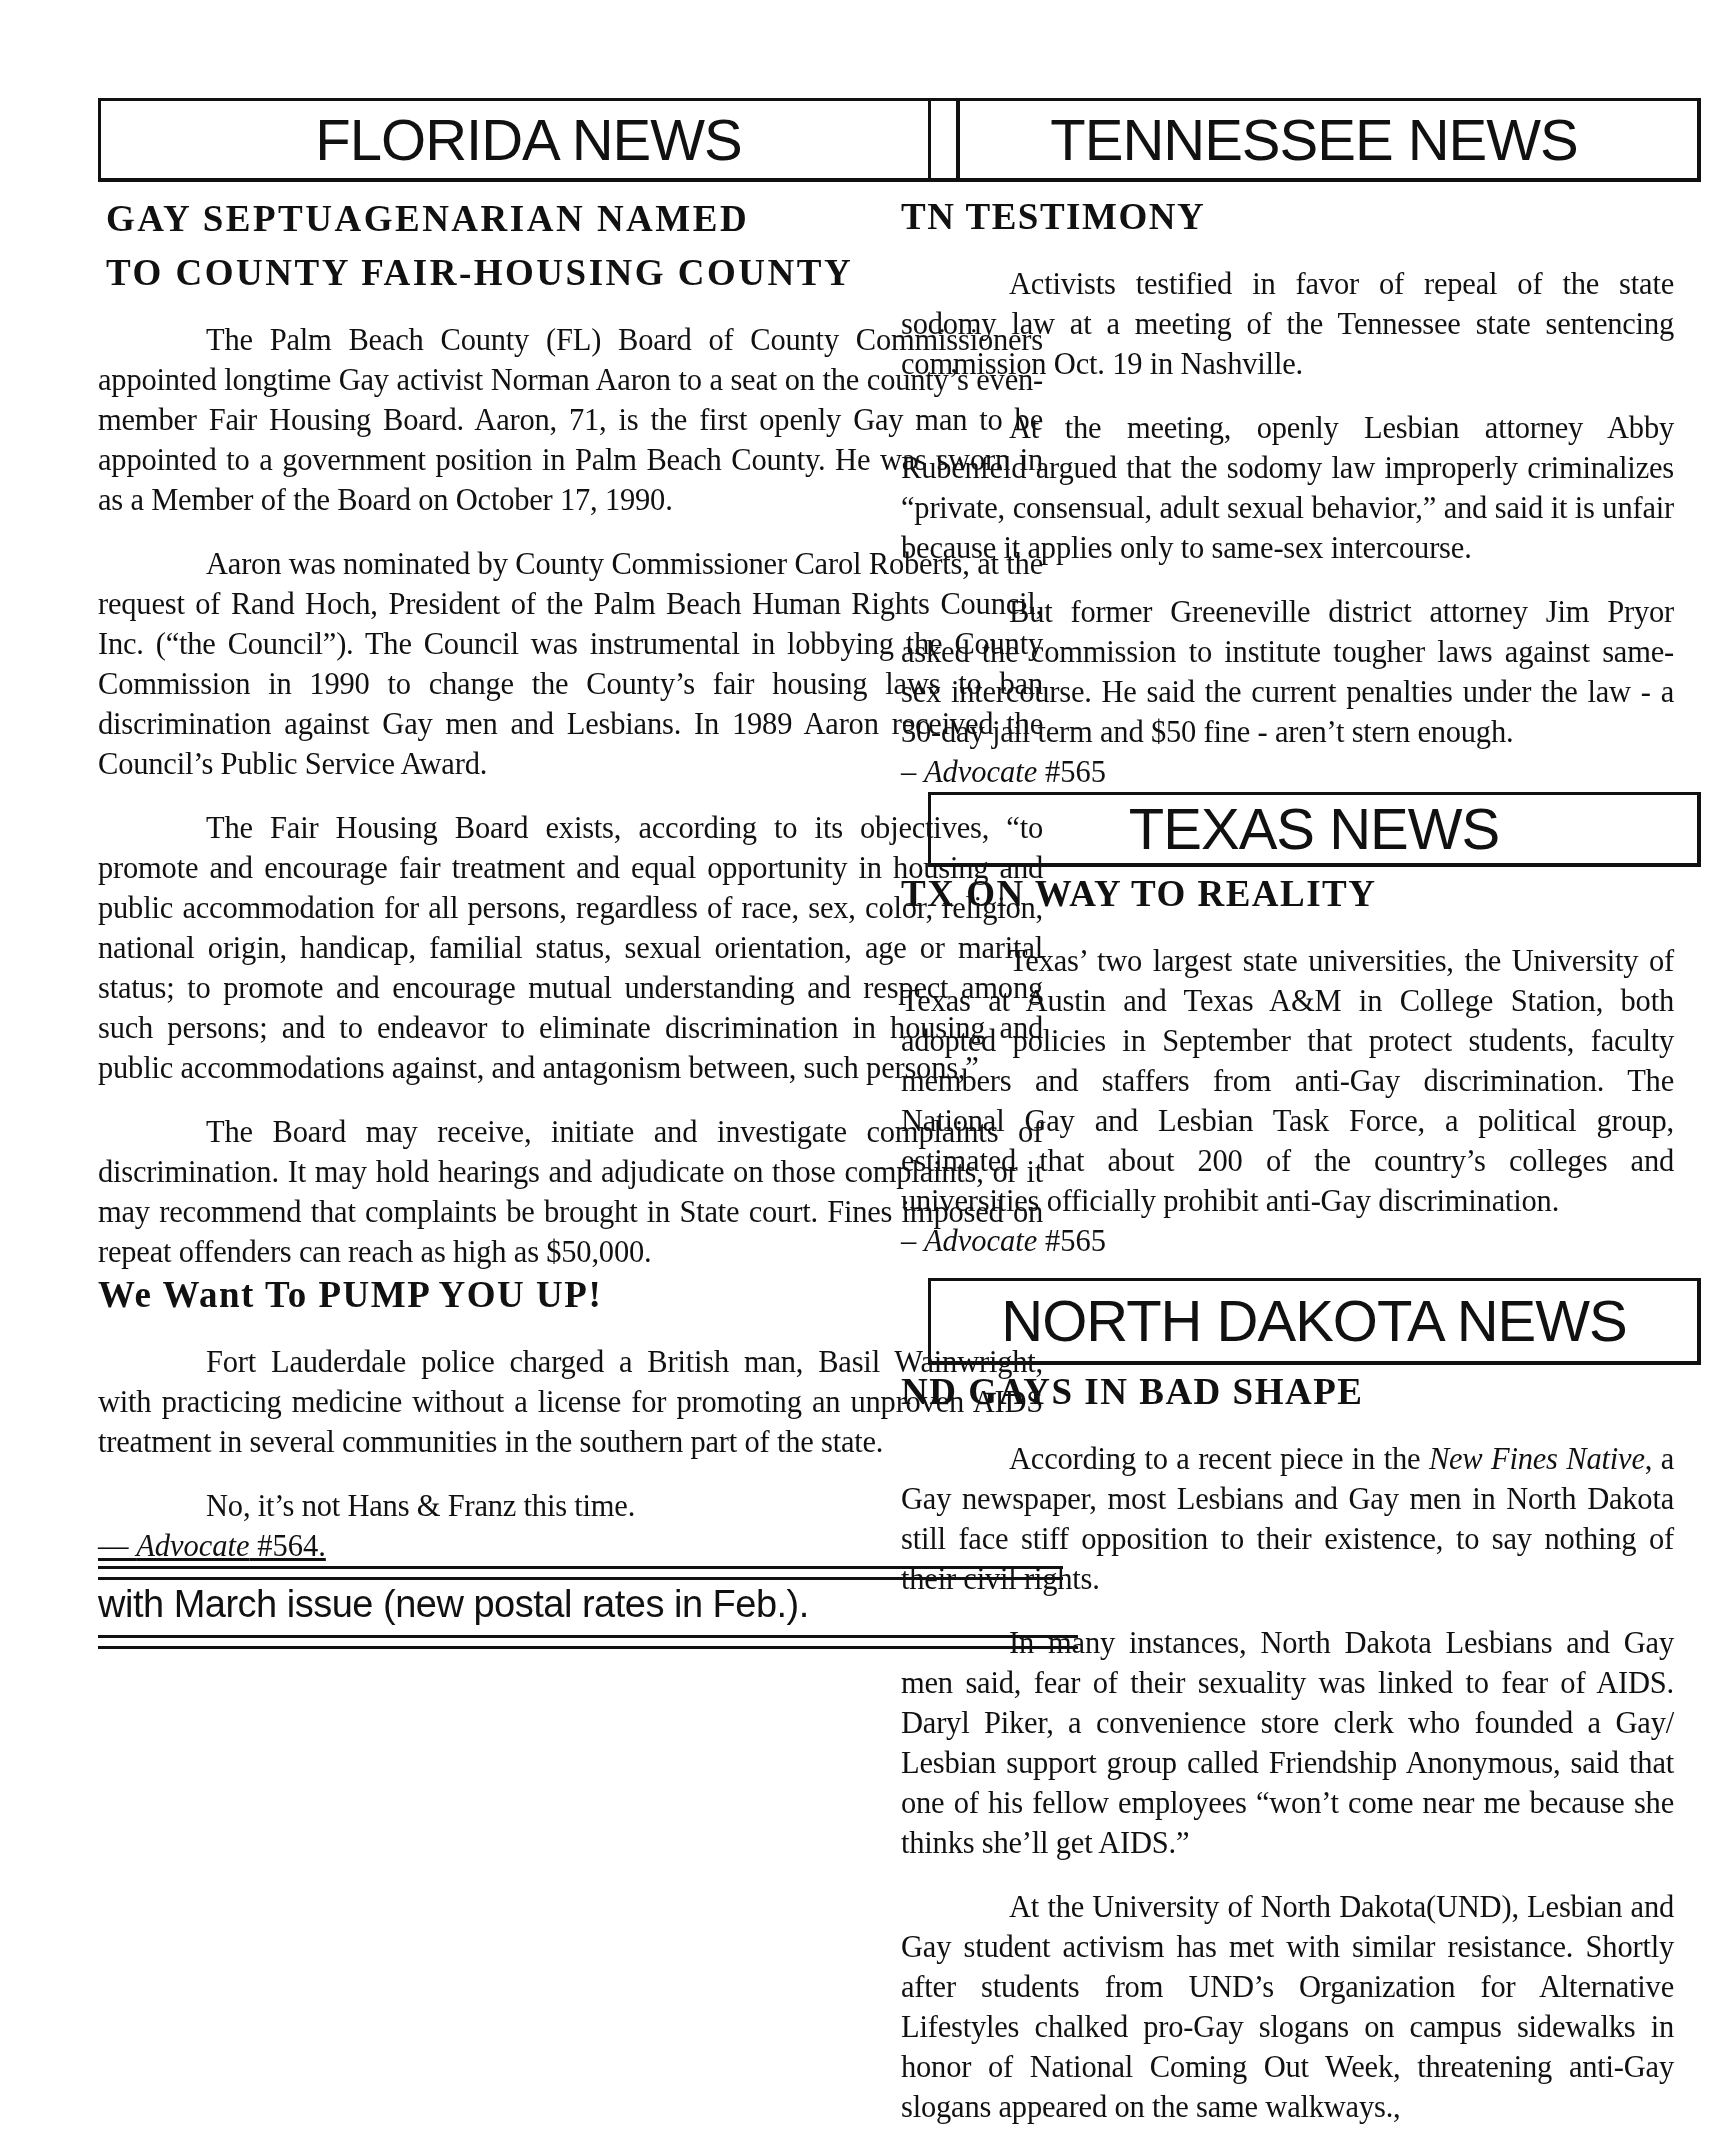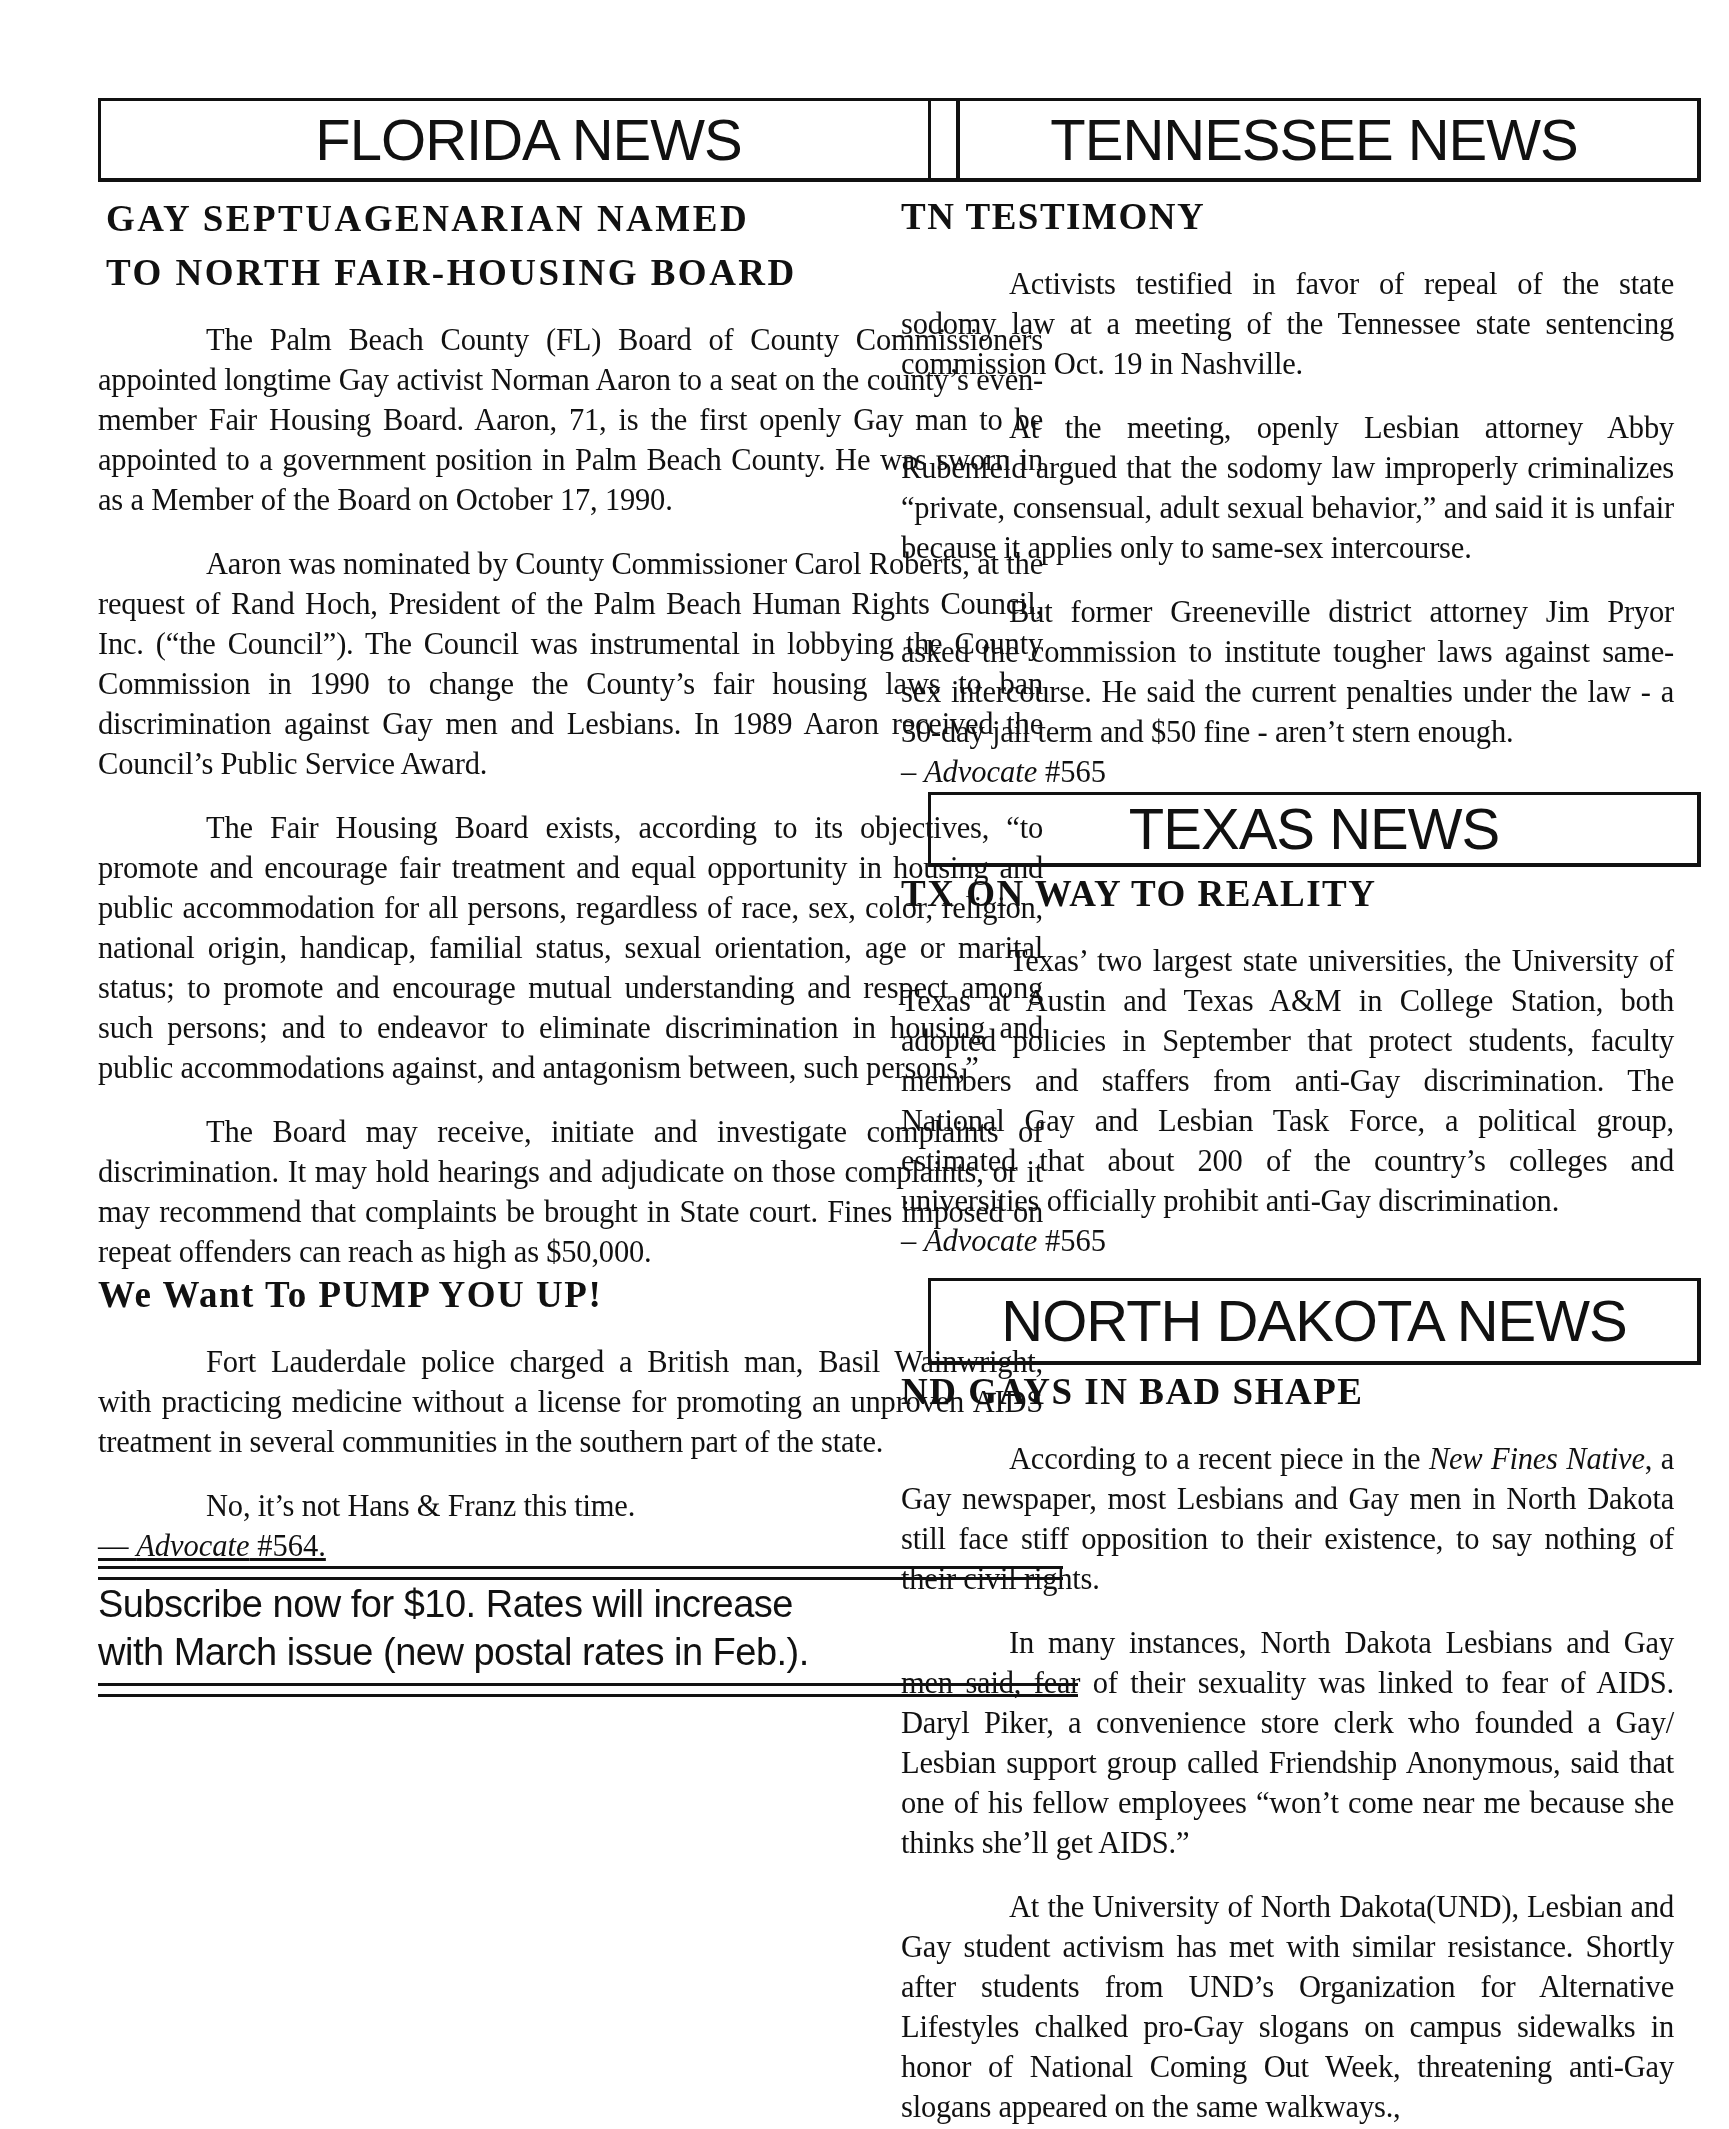--- a/index.html
+++ b/index.html
@@ -21,36 +21,35 @@
   .rule { height:3px; background:#111; }
   .subscribe { font-family:"Liberation Sans","DejaVu Sans",sans-serif; font-size:38px; line-height:48px; white-space:nowrap; letter-spacing:-0.5px; }
 </style>
 </head>
 <body>
 
 <div id="left" class="col">
   <div class="banner">FLORIDA NEWS</div>
   <div style="height:5.9px"></div>
   <h2 class="headline">GAY SEPTUAGENARIAN NAMED</h2>
-  <h2 class="headline">TO NORTH FAIR-HOUSING BOARD</h2>
+  <h2 class="headline">TO COUNTY FAIR-HOUSING COUNTY</h2>
   <p class="indent">The Palm Beach County (FL) Board of County Commissioners appointed longtime Gay activist Norman Aaron to a seat on the county’s even-member Fair Housing Board. Aaron, 71, is the first openly Gay man to be appointed to a government position in Palm Beach County. He was sworn in as a Member of the Board on October 17, 1990.</p>
   <p class="indent">Aaron was nominated by County Commissioner Carol Roberts, at the request of Rand Hoch, President of the Palm Beach Human Rights Council, Inc. (“the Council”). The Council was instrumental in lobbying the County Commission in 1990 to change the County’s fair housing laws to ban discrimination against Gay men and Lesbians. In 1989 Aaron received the Council’s Public Service Award.</p>
   <p class="indent">The Fair Housing Board exists, according to its objectives, “to promote and encourage fair treatment and equal opportunity in housing and public accommodation for all persons, regardless of race, sex, color, religion, national origin, handicap, familial status, sexual orientation, age or marital status; to promote and encourage mutual understanding and respect among such persons; and to endeavor to eliminate discrimination in housing and public accommodations against, and antagonism between, such persons,”</p>
   <p class="indent">The Board may receive, initiate and investigate complaints of discrimination. It may hold hearings and adjudicate on those complaints, or it may recommend that complaints be brought in State court. Fines imposed on repeat offenders can reach as high as $50,000.</p>
   <h2 class="subhead">We Want To PUMP YOU UP!</h2>
   <p class="indent">Fort Lauderdale police charged a British man, Basil Wainwright, with practicing medicine without a license for promoting an unproven AIDS treatment in several communities in the southern part of the state.</p>
   <p class="indent">No, it’s not Hans &amp; Franz this time.</p>
   <div class="credit" style="text-decoration:underline;">
     <span>— </span><i>Advocate</i><span> #564.</span>
   </div>
   <div class="rule" style="width:965px;margin-top:0px;"></div>
   <div style="height:7.9px"></div>
   <div class="rule" style="width:965px;"></div>
   <div>
-    <div class="subscribe">Subscribe now for $10. Rates will increase</div>
     <div class="subscribe">with March issue (new postal rates in Feb.).</div>
   </div>
   <div style="height:6.9px"></div>
   <div class="rule" style="width:980px;"></div>
   <div style="height:7.9px"></div>
   <div class="rule" style="width:980px;"></div>
 </div>
 
 <div id="right" class="col">
   <div class="banner">TENNESSEE NEWS</div>

